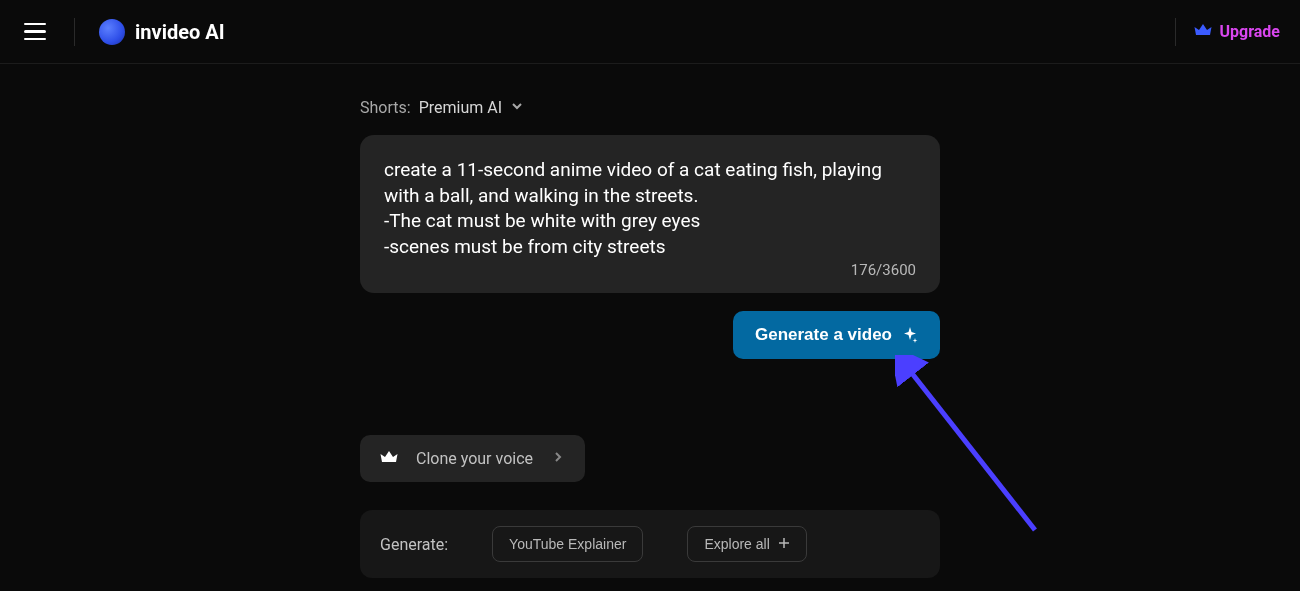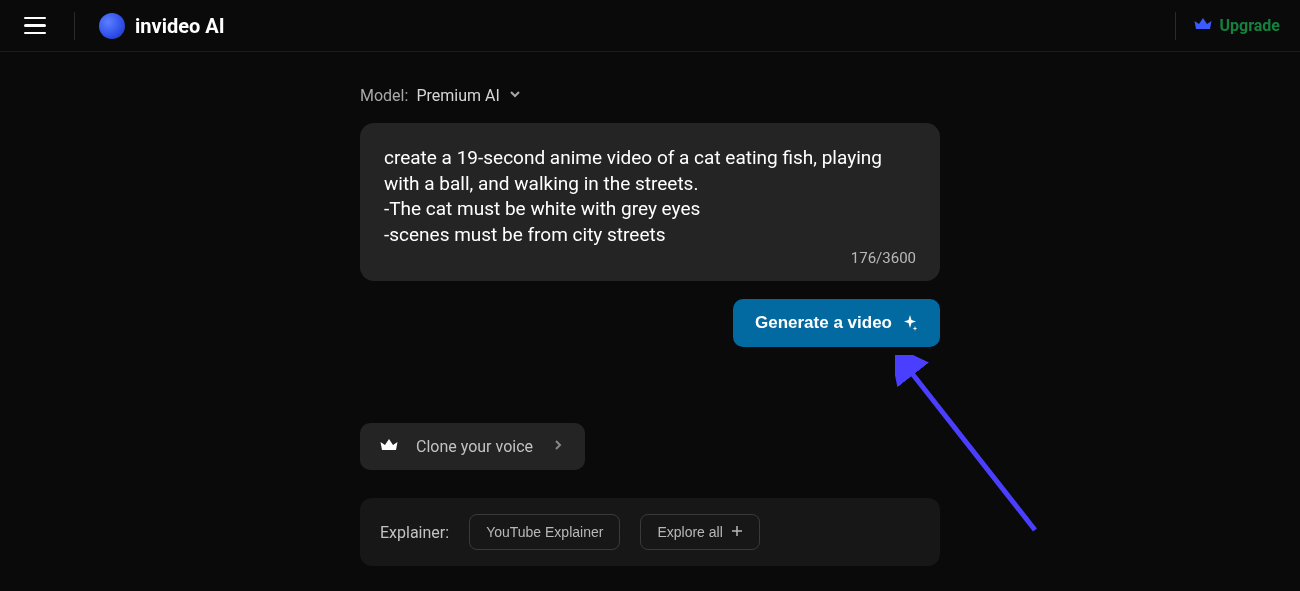--- a/index.html
+++ b/index.html
@@ -13,21 +13,21 @@
       font-family: -apple-system, BlinkMacSystemFont, 'Segoe UI', Roboto, sans-serif;
       width: 1300px;
       height: 591px;
       overflow: hidden;
       position: relative;
     }
     .header {
       display: flex;
       align-items: center;
       justify-content: space-between;
-      height: 52px;
+      height: 64px;
       padding: 0 20px;
       border-bottom: 1px solid #1c1c1c;
     }
     .header-left {
       display: flex;
       align-items: center;
       gap: 24px;
     }
     .hamburger {
       display: flex;
@@ -69,21 +69,21 @@
       display: flex;
       align-items: center;
       gap: 18px;
     }
     .upgrade-btn {
       display: flex;
       align-items: flex-end;
       gap: 8px;
       font-size: 16px;
       font-weight: 700;
-      color: #15803d;
+      color: #d946ef;
       cursor: pointer;
     }
     .crown-icon {
       color: #3b5bff;
     }
     .main {
       padding-top: 34px;
       display: flex;
       flex-direction: column;
       align-items: center;
@@ -188,20 +188,21 @@
       border: 1px solid #3a3a3a;
       background: transparent;
       color: #b8b8b8;
       font-size: 14px;
       padding: 9px 16px;
       border-radius: 8px;
       cursor: pointer;
       display: inline-flex;
       align-items: center;
       gap: 8px;
+      margin-left: 24px;
     }
     .plus-icon {
       color: #b8b8b8;
     }
     .annotation-arrow {
       position: absolute;
       left: 895px;
       top: 355px;
       pointer-events: none;
     }
@@ -232,31 +233,31 @@
       </span>
       <span>Upgrade</span>
     </div>
   </div>
 </div>
 
 <div class="main">
   <div class="content">
 
     <div class="model-selector">
-      <span>Model:</span>
+      <span>Shorts:</span>
       <span class="model-value">Premium AI</span>
       <span class="chevron-down">
         <svg width="14" height="14" viewBox="0 0 14 14" fill="none" stroke="currentColor" stroke-width="2">
             <path d="M3 5l4 4 4-4"></path>
           </svg>
       </span>
     </div>
 
     <div class="prompt-box">
-      <div class="prompt-text">create a 19-second anime video of a cat eating fish, playing with a ball, and walking in the streets.
+      <div class="prompt-text">create a 11-second anime video of a cat eating fish, playing with a ball, and walking in the streets.
 -The cat must be white with grey eyes
 -scenes must be from city streets</div>
       <div class="char-count">176/3600</div>
     </div>
 
     <div class="generate-row">
       <button class="generate-btn">
         <span>Generate a video</span>
         <span class="sparkle-icon">
           <svg width="16" height="16" viewBox="0 0 16 16" fill="#ffffff">
@@ -274,21 +275,21 @@
       </span>
       <span class="label">Clone your voice</span>
       <span class="chevron-right">
         <svg width="14" height="14" viewBox="0 0 14 14" fill="none" stroke="currentColor" stroke-width="2">
             <path d="M5 3l4 4-4 4"></path>
           </svg>
       </span>
     </div>
 
     <div class="workflows-row">
-      <span class="workflows-label">Explainer:</span>
+      <span class="workflows-label">Generate:</span>
       <button class="workflow-pill">
         <span>YouTube Explainer</span>
       </button>
       <button class="workflow-pill">
         <span>Explore all</span>
         <span class="plus-icon">
           <svg width="12" height="12" viewBox="0 0 12 12" fill="none" stroke="currentColor" stroke-width="1.5">
               <path d="M6 1v10M1 6h10"></path>
             </svg>
         </span>

